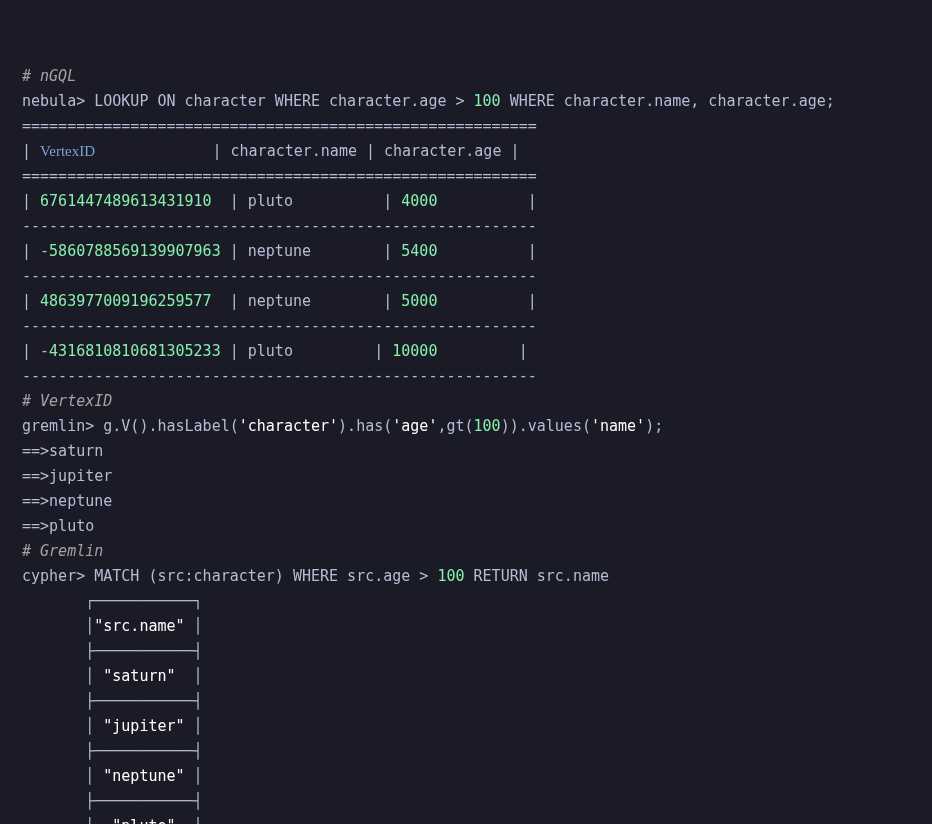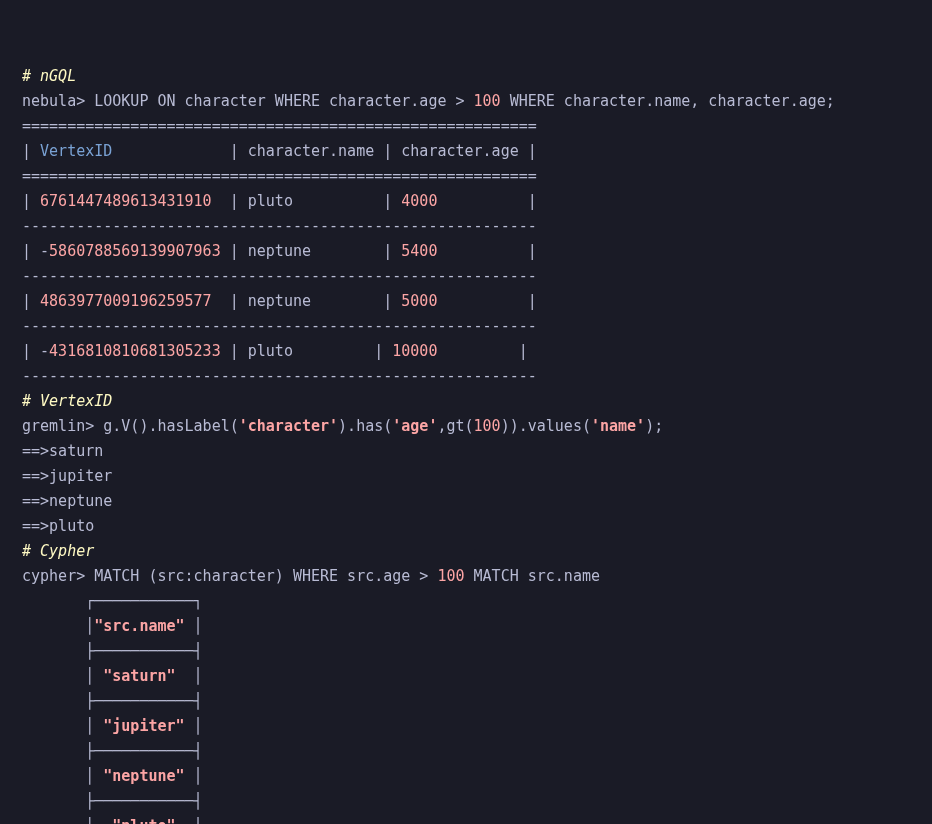--- a/index.html
+++ b/index.html
@@ -5,24 +5,24 @@
     body {
       margin: 0;
       padding: 14px 22px;
       background: #1a1b26;
       color: #b8bbd4;
       font-family: 'Monaco', 'Menlo', 'Consolas', monospace;
       font-size: 15px;
       line-height: 25px;
       white-space: pre;
     }
-    .comment { color: #fef9c3; font-style: italic; margin-top: 44px; }
-    .number { color: #fca5a5; }
-    .keyword { color: #7aa2d4; }
-    .string { color: #fca5a5; font-weight: bold; }
+    .comment { color: #a3a3a3; font-style: italic; margin-top: 44px; }
+    .number { color: #86efac; }
+    .keyword { color: #7aa2d4; font-family: Liberation Serif, serif; }
+    .string { color: #ffffff; }
   </style>
 </head>
 <body>
 
 <div><span class="comment"># nGQL</span>
 <span>nebula&gt; </span><span>LOOKUP ON character WHERE character.age &gt; </span><span class="number">100</span><span> WHERE character.name, character.age;</span>
 <span>=========================================================</span>
 <span>| </span><span class="keyword">VertexID</span><span>             | character.name | character.age |</span>
 <span>=========================================================</span>
 <span>| </span><span class="number">6761447489613431910</span><span>  | pluto          | </span><span class="number">4000</span><span>          |</span>
@@ -32,22 +32,22 @@
 <span>| </span><span class="number">4863977009196259577</span><span>  | neptune        | </span><span class="number">5000</span><span>          |</span>
 <span>---------------------------------------------------------</span>
 <span>| -</span><span class="number">4316810810681305233</span><span> | pluto         | </span><span class="number">10000</span><span>         |</span>
 <span>---------------------------------------------------------</span>
 <span class="comment"># VertexID</span>
 <span>gremlin&gt; g.V().hasLabel(</span><span class="string">'character'</span><span>).has(</span><span class="string">'age'</span><span>,gt(</span><span class="number">100</span><span>)).values(</span><span class="string">'name'</span><span>);</span>
 <span>==&gt;saturn</span>
 <span>==&gt;jupiter</span>
 <span>==&gt;neptune</span>
 <span>==&gt;pluto</span>
-<span class="comment"># Cypher</span>
-<span>cypher&gt; MATCH (src:character) WHERE src.age &gt; </span><span class="number">100</span><span> MATCH src.name</span>
+<span class="comment"># Gremlin</span>
+<span>cypher&gt; MATCH (src:character) WHERE src.age &gt; </span><span class="number">100</span><span> RETURN src.name</span>
 <span>       </span><span>┌───────────┐</span>
 <span>       </span><span>│</span><span class="string">"src.name"</span><span> │</span>
 <span>       </span><span>├───────────┤</span>
 <span>       </span><span>│ </span><span class="string">"saturn"</span><span>  │</span>
 <span>       </span><span>├───────────┤</span>
 <span>       </span><span>│ </span><span class="string">"jupiter"</span><span> │</span>
 <span>       </span><span>├───────────┤</span>
 <span>       </span><span>│ </span><span class="string">"neptune"</span><span> │</span>
 <span>       </span><span>├───────────┤</span>
 <span>       </span><span>│  </span><span class="string">"pluto"</span><span>  │</span>

